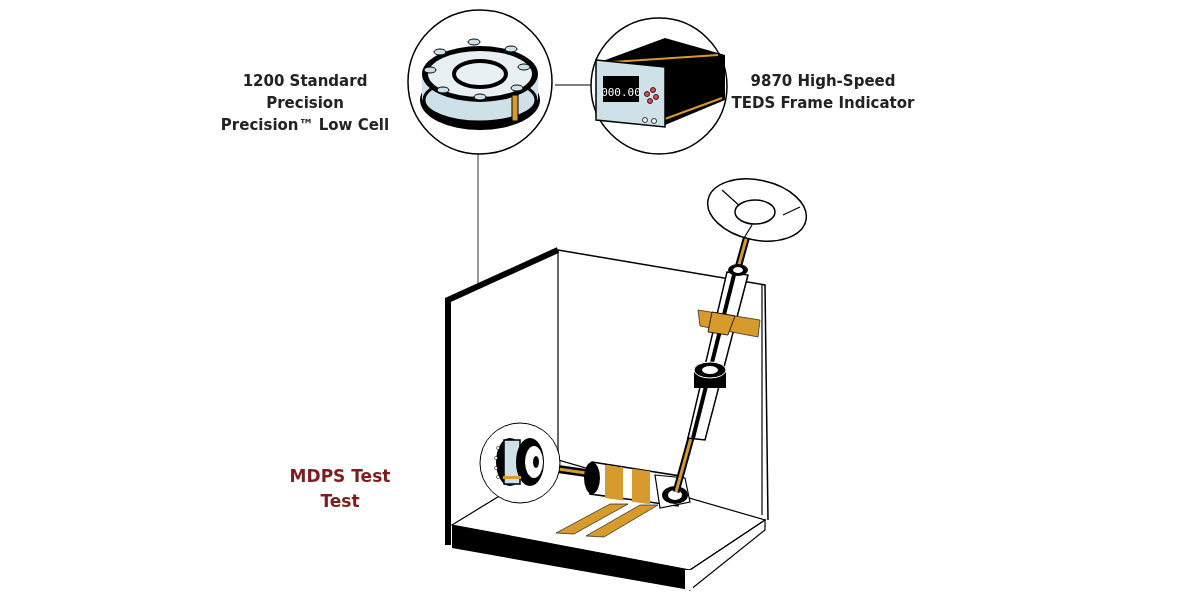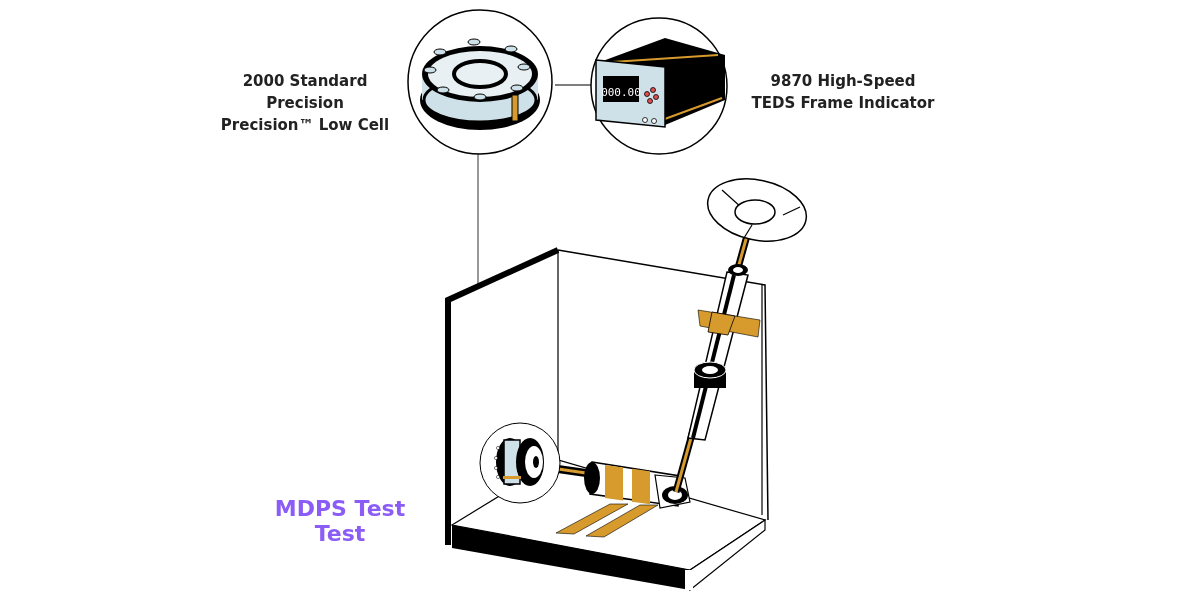--- a/index.html
+++ b/index.html
@@ -1,20 +1,20 @@
 <!DOCTYPE html>
 <html><head>
   <meta charset="utf-8">
   <style>
     html, body { margin: 0; padding: 0; background: #ffffff; }
     body { width: 1200px; height: 600px; position: relative; overflow: hidden; font-family: "DejaVu Sans", sans-serif; }
     .label { position: absolute; font-weight: bold; color: #222; text-align: center; line-height: 22px; font-size: 15px; }
     .label-lc { left: 210px; top: 70px; width: 190px; }
-    .label-ind { left: 728px; top: 70px; width: 190px; padding-left: 20px; }
-    .label-frame { left: 270px; top: 496px; width: 140px; color: #8b5cf6; font-size: 22px; line-height: 25px; }
+    .label-ind { left: 728px; top: 70px; width: 190px; }
+    .label-frame { left: 270px; top: 464px; width: 140px; color: #7f1d1d; font-size: 17px; line-height: 25px; }
     svg.scene { position: absolute; left: 0; top: 0; }
   </style>
 </head>
 <body>
 
 <svg class="scene" width="1200" height="600" viewBox="0 0 1200 600">
 
   <line x1="555" y1="85" x2="592" y2="85" stroke="#555" stroke-width="1.5"></line>
   <polyline points="478,152 478,400 500,430" fill="none" stroke="#555" stroke-width="1.2"></polyline>
 
@@ -122,21 +122,21 @@
     <g fill="#fff" stroke="#000" stroke-width="0.5">
       <circle cx="498" cy="448" r="1.6"></circle>
       <circle cx="496" cy="458" r="1.6"></circle>
       <circle cx="496" cy="468" r="1.6"></circle>
       <circle cx="498" cy="477" r="1.6"></circle>
     </g>
   </g>
 </svg>
 
 <div class="label label-lc">
-  <div>2000 Standard Precision</div>
+  <div>1200 Standard Precision</div>
   <div>Precision™ Low Cell</div>
 </div>
 
 <div class="label label-ind">
   <div>9870 High-Speed</div>
   <div>TEDS Frame Indicator</div>
 </div>
 
 <div class="label label-frame">
   <div>MDPS Test</div>

